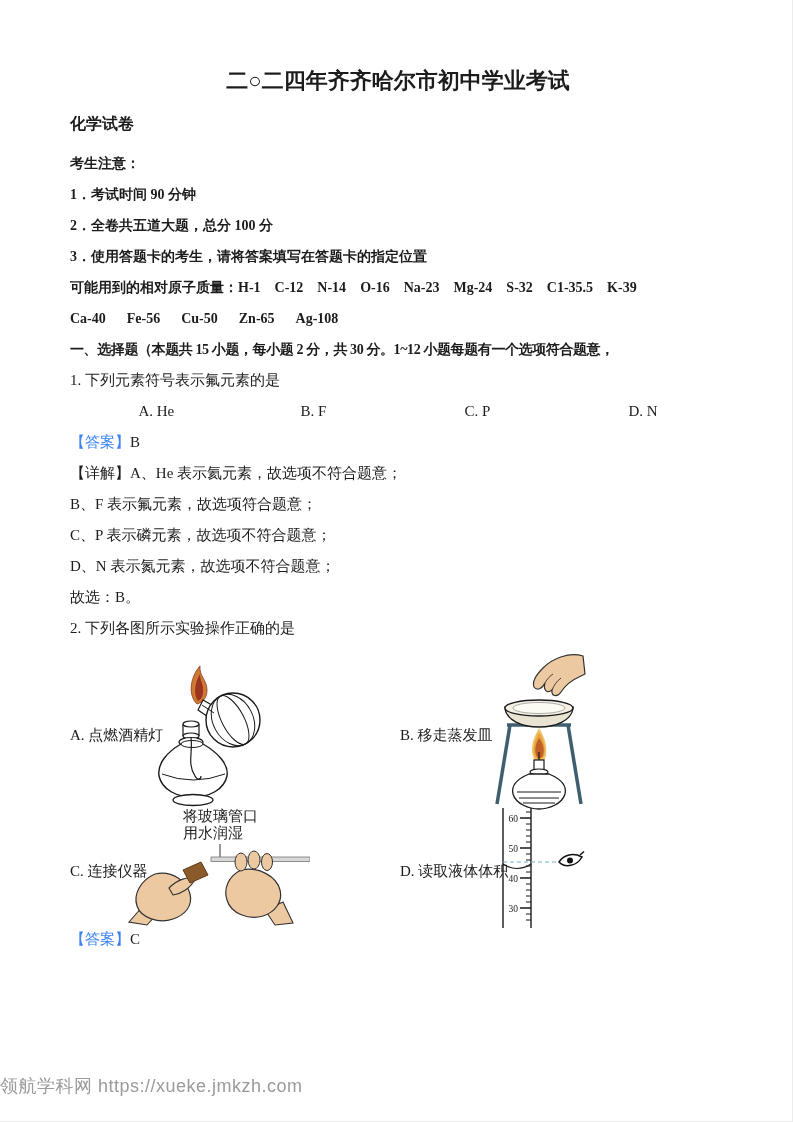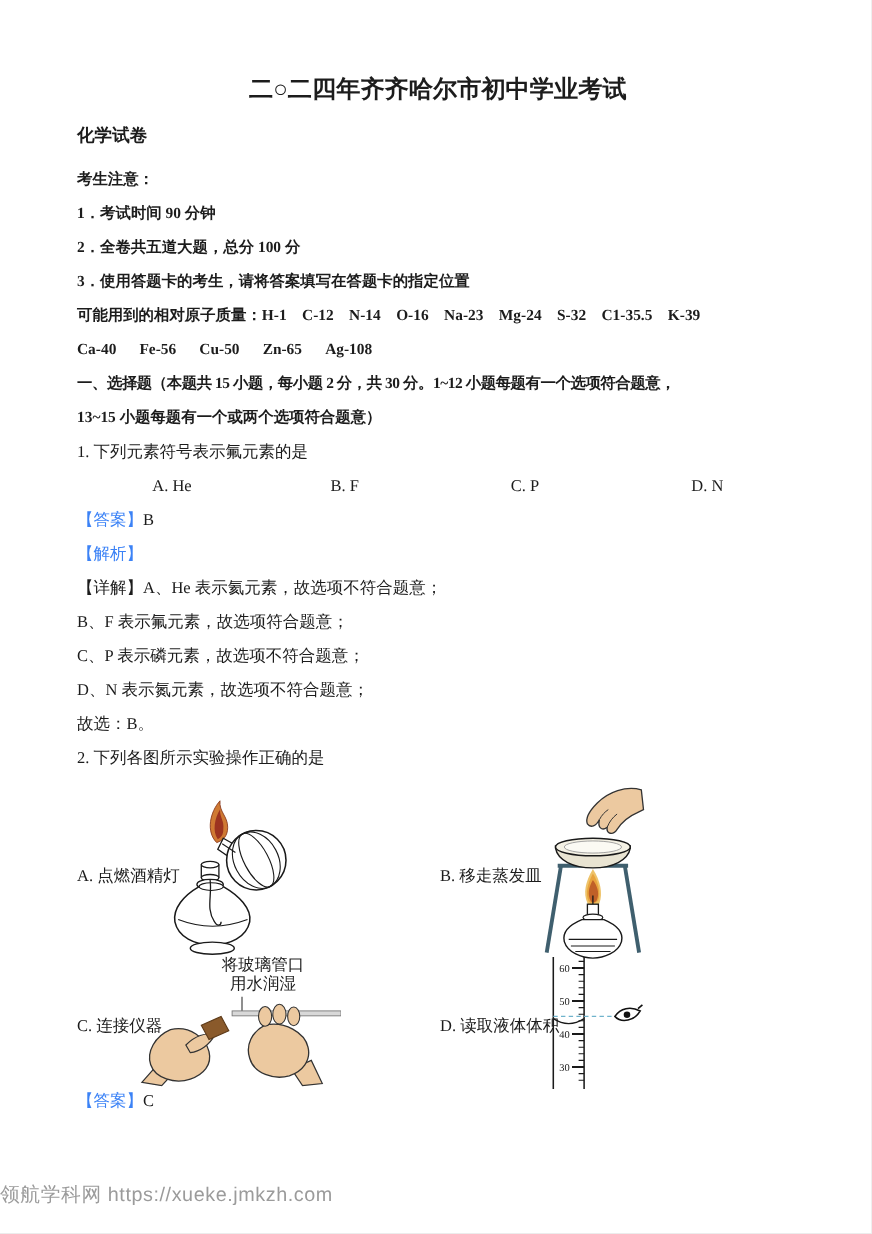--- a/index.html
+++ b/index.html
@@ -19,21 +19,21 @@
   .optrow{display:flex;justify-content:center;}
   .optrow span{display:block;}
   .optrow span:nth-child(1){width:162px;}
   .optrow span:nth-child(2){width:164px;}
   .optrow span:nth-child(3){width:164px;}
   .accent{color:#3b82f6;}
   .figs{position:relative;height:280px;}
   .figlabel{position:absolute;font-size:15px;line-height:31px;height:31px;white-space:nowrap;}
   .figsvg{position:absolute;}
   .figc-block{position:absolute;left:55px;top:160px;width:185px;height:122px;}
-  .figc-label{position:absolute;left:58px;top:4px;width:112px;text-align:center;
+  .figc-label{position:absolute;left:58px;top:4px;width:112px;
               font-size:15px;line-height:16.5px;white-space:nowrap;}
   .figc-svg{position:absolute;left:0;top:40px;}
   .footer{
     position:absolute;left:0;right:0;bottom:24px;text-align:left;
     font-family:"Liberation Sans","DejaVu Sans",sans-serif;
     font-size:18px;color:#9b9b9b;letter-spacing:0.5px;
   }
   svg text{font-family:"Liberation Serif","DejaVu Serif",serif;}
 </style>
 </head>
@@ -52,34 +52,32 @@
       <div class="line bold">1．考试时间 90 分钟</div>
       <div class="line bold">2．全卷共五道大题，总分 100 分</div>
       <div class="line bold">3．使用答题卡的考生，请将答案填写在答题卡的指定位置</div>
     </div>
 
   <div class="line bold"><span>可能用到的相对原子质量：</span><span><span class="am">H-1</span><span class="am">C-12</span><span class="am">N-14</span><span class="am">O-16</span><span class="am">Na-23</span><span class="am">Mg-24</span><span class="am">S-32</span><span class="am">C1-35.5</span><span class="am">K-39</span></span></div>
 
   <div class="line bold"><span><span class="am am2">Ca-40</span><span class="am am2">Fe-56</span><span class="am am2">Cu-50</span><span class="am am2">Zn-65</span><span class="am am2">Ag-108</span></span></div>
 
   <div class="line bold sec">一、选择题（本题共 15 小题，每小题 2 分，共 30 分。1~12 小题每题有一个选项符合题意，</div>
-  <div class="line bold">13~15 小题每题有一个或两个选项符合题意）</div>
 
   <div class="line">1. 下列元素符号表示氟元素的是</div>
 
   <div class="line optrow">
       <span>A. He</span>
       <span>B. F</span>
       <span>C. P</span>
       <span>D. N</span>
     </div>
 
   <div class="line"><span class="accent">【答案】</span><span>B</span></div>
 
-  <div class="line accent">【解析】</div>
 
   <div>
       <div class="line">【详解】A、He 表示氦元素，故选项不符合题意；</div>
       <div class="line">B、F 表示氟元素，故选项符合题意；</div>
       <div class="line">C、P 表示磷元素，故选项不符合题意；</div>
       <div class="line">D、N 表示氮元素，故选项不符合题意；</div>
       <div class="line">故选：B。</div>
     </div>
 
   <div class="line">2. 下列各图所示实验操作正确的是</div>

